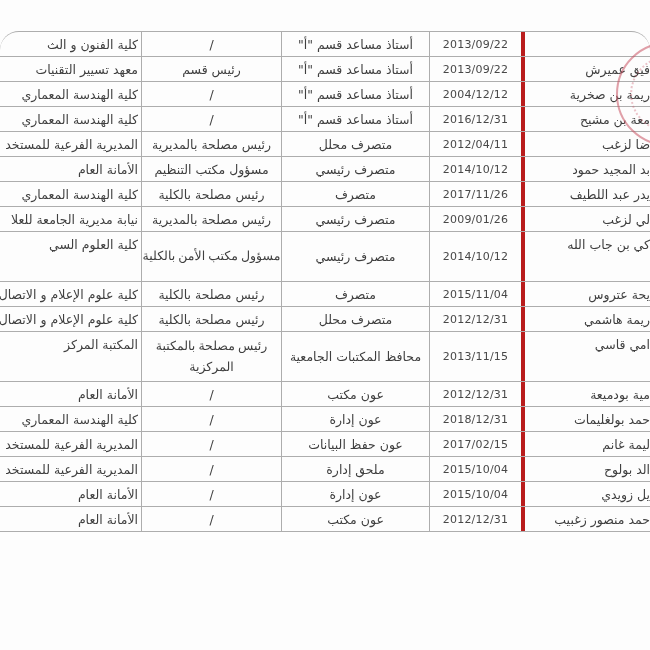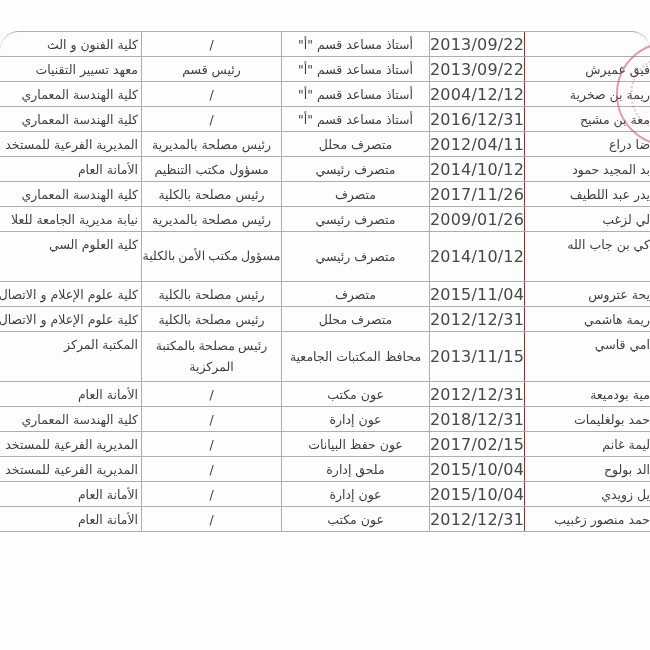--- a/index.html
+++ b/index.html
@@ -33,22 +33,22 @@
     overflow: hidden;
     display: flex;
     align-items: center;
     font-size: 12.5px;
     line-height: 15px;
   }
   .cell .txt { direction: rtl; unicode-bidi: embed; white-space: nowrap; }
   .c-inst  { width: 142px; border-right: 1px solid #adadad; justify-content: flex-end; padding-right: 3px; }
   .c-pos   { width: 140px; border-right: 1px solid #adadad; justify-content: center; text-align: center; }
   .c-grade { width: 148px; border-right: 1px solid #adadad; justify-content: center; text-align: center; }
-  .c-date  { width: 95px;  border-right: 1px solid #b91c1c; justify-content: center;
-             font-size: 16px; color: #474747; letter-spacing: 0.2px; }
+  .c-date  { width: 95px;  border-right: 4px solid #b91c1c; justify-content: center;
+             font-size: 11px; color: #474747; letter-spacing: 0.2px; }
   .c-date .txt { direction: ltr; }
   .c-name  { width: 125px; justify-content: flex-end; }
 
   
   .row.tall .c-inst, .row.tall .c-name { align-items: flex-start; padding-top: 5px; }
   .row.tall .c-pos .txt { white-space: normal; line-height: 21px; font-family: Liberation Serif, serif; }
 
   
   .stamp { position: absolute; pointer-events: none; }
   .stamp-outer {
@@ -146,21 +146,21 @@
     <div class="cell c-pos">
           <span class="txt">رئيس مصلحة بالمديرية</span>
         </div>
     <div class="cell c-grade">
           <span class="txt">متصرف محلل</span>
         </div>
     <div class="cell c-date">
           <span class="txt">2012/04/11</span>
         </div>
     <div class="cell c-name">
-          <span class="txt">ضا دراع</span>
+          <span class="txt">ضا لزغب</span>
         </div>
   </div>
 
   <div class="row">
     <div class="cell c-inst">
           <span class="txt">الأمانة العام</span>
         </div>
     <div class="cell c-pos">
           <span class="txt">مسؤول مكتب التنظيم</span>
         </div>

